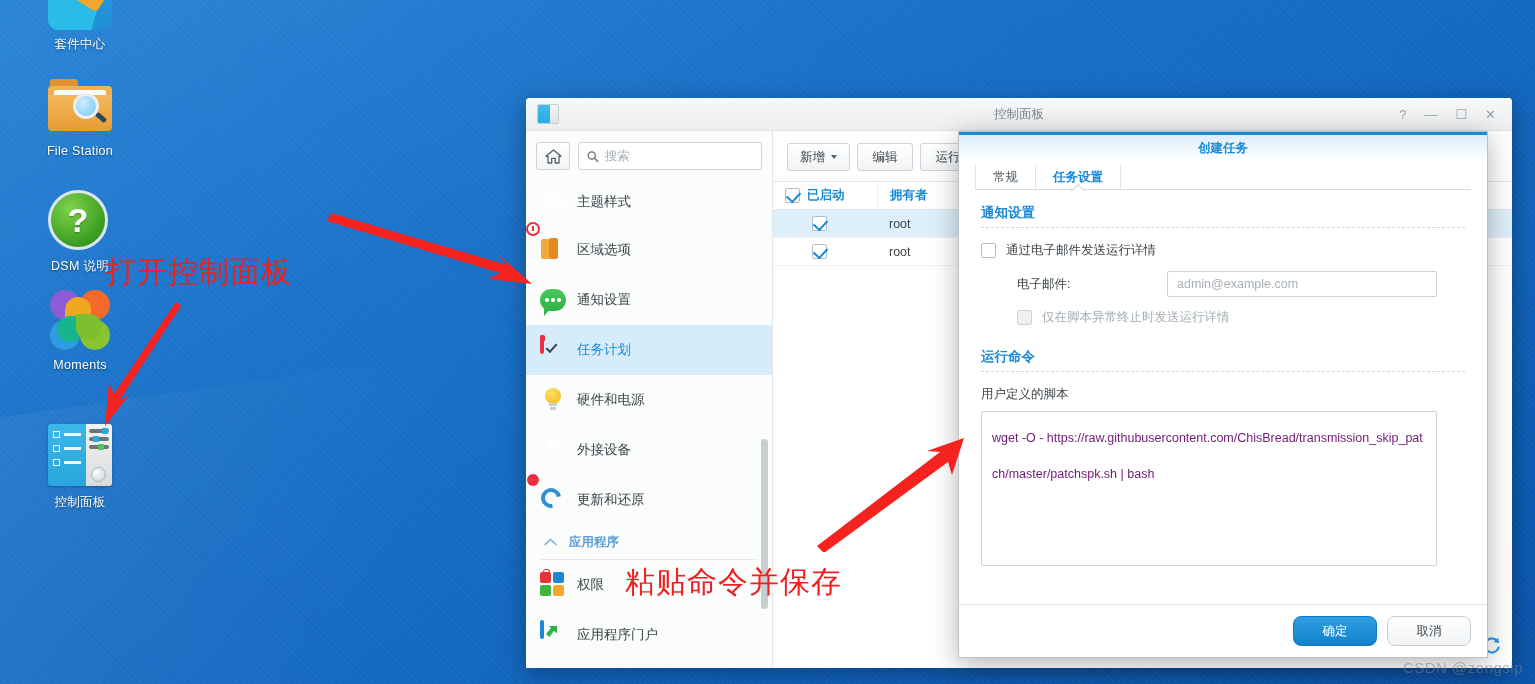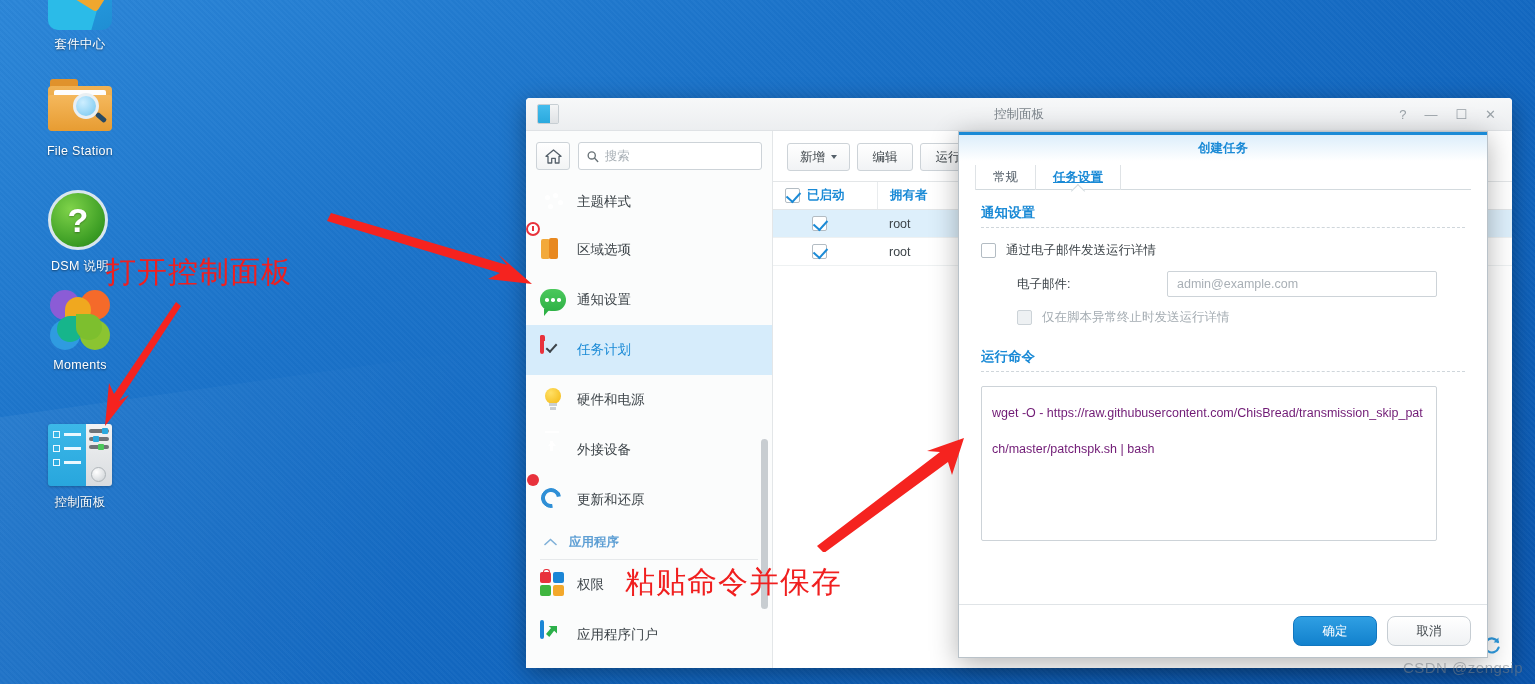--- a/index.html
+++ b/index.html
@@ -320,21 +320,21 @@
     padding-left: 16px; position: relative;
   }
   .dlg-tabs::after {
     content:""; position:absolute; left:16px; right:16px; bottom:0; height:1px; background:#d3dade;
   }
   .dtab {
     padding: 0 17px; height: 25px; display: flex; align-items: center;
     font-size: 12.5px; color: #55606a; border-left: 1px solid #dfe3e6;
     position: relative; z-index: 2;
   }
-  .dtab:last-of-type { border-right: 1px solid #dfe3e6; text-decoration: underline; }
+  .dtab:last-of-type { border-right: 1px solid #dfe3e6; }
   .dtab.active { color: #1a8ad6; font-weight: bold; }
   .dtab.active::after {
     content: ""; position: absolute; left: 50%; bottom: -6px; transform: translateX(-50%) rotate(45deg);
     width: 9px; height: 9px; background: #fff;
     border-left: 1px solid #d3dade; border-top: 1px solid #d3dade;
   }
 
   .dlg-body { flex: 1; padding: 14px 22px 0 22px; overflow: hidden; }
   .sec-title { font-size: 13.5px; color: #1a8ad6; font-weight: bold; padding-bottom: 5px; }
   .sec-rule { border-bottom: 1px dashed #cfd6db; margin-bottom: 14px; }
@@ -686,20 +686,21 @@
     </div>
 
     <div class="frm-row indent" style="margin-bottom:22px;">
       <span class="cbx disabled"></span>
       <span class="frm-label muted">仅在脚本异常终止时发送运行详情</span>
     </div>
 
     <div class="sec-title">运行命令</div>
     <div class="sec-rule"></div>
 
+    <div class="script-label">用户定义的脚本</div>
     <div class="script-box">wget -O - https://raw.githubusercontent.com/ChisBread/transmission_skip_patch/master/patchspk.sh | bash</div>
   </div>
 
   <div class="dlg-footer">
     <div class="dbtn primary">确定</div>
     <div class="dbtn normal">取消</div>
   </div>
 </div>
 
 <div class="watermark">CSDN @zengsip</div>

